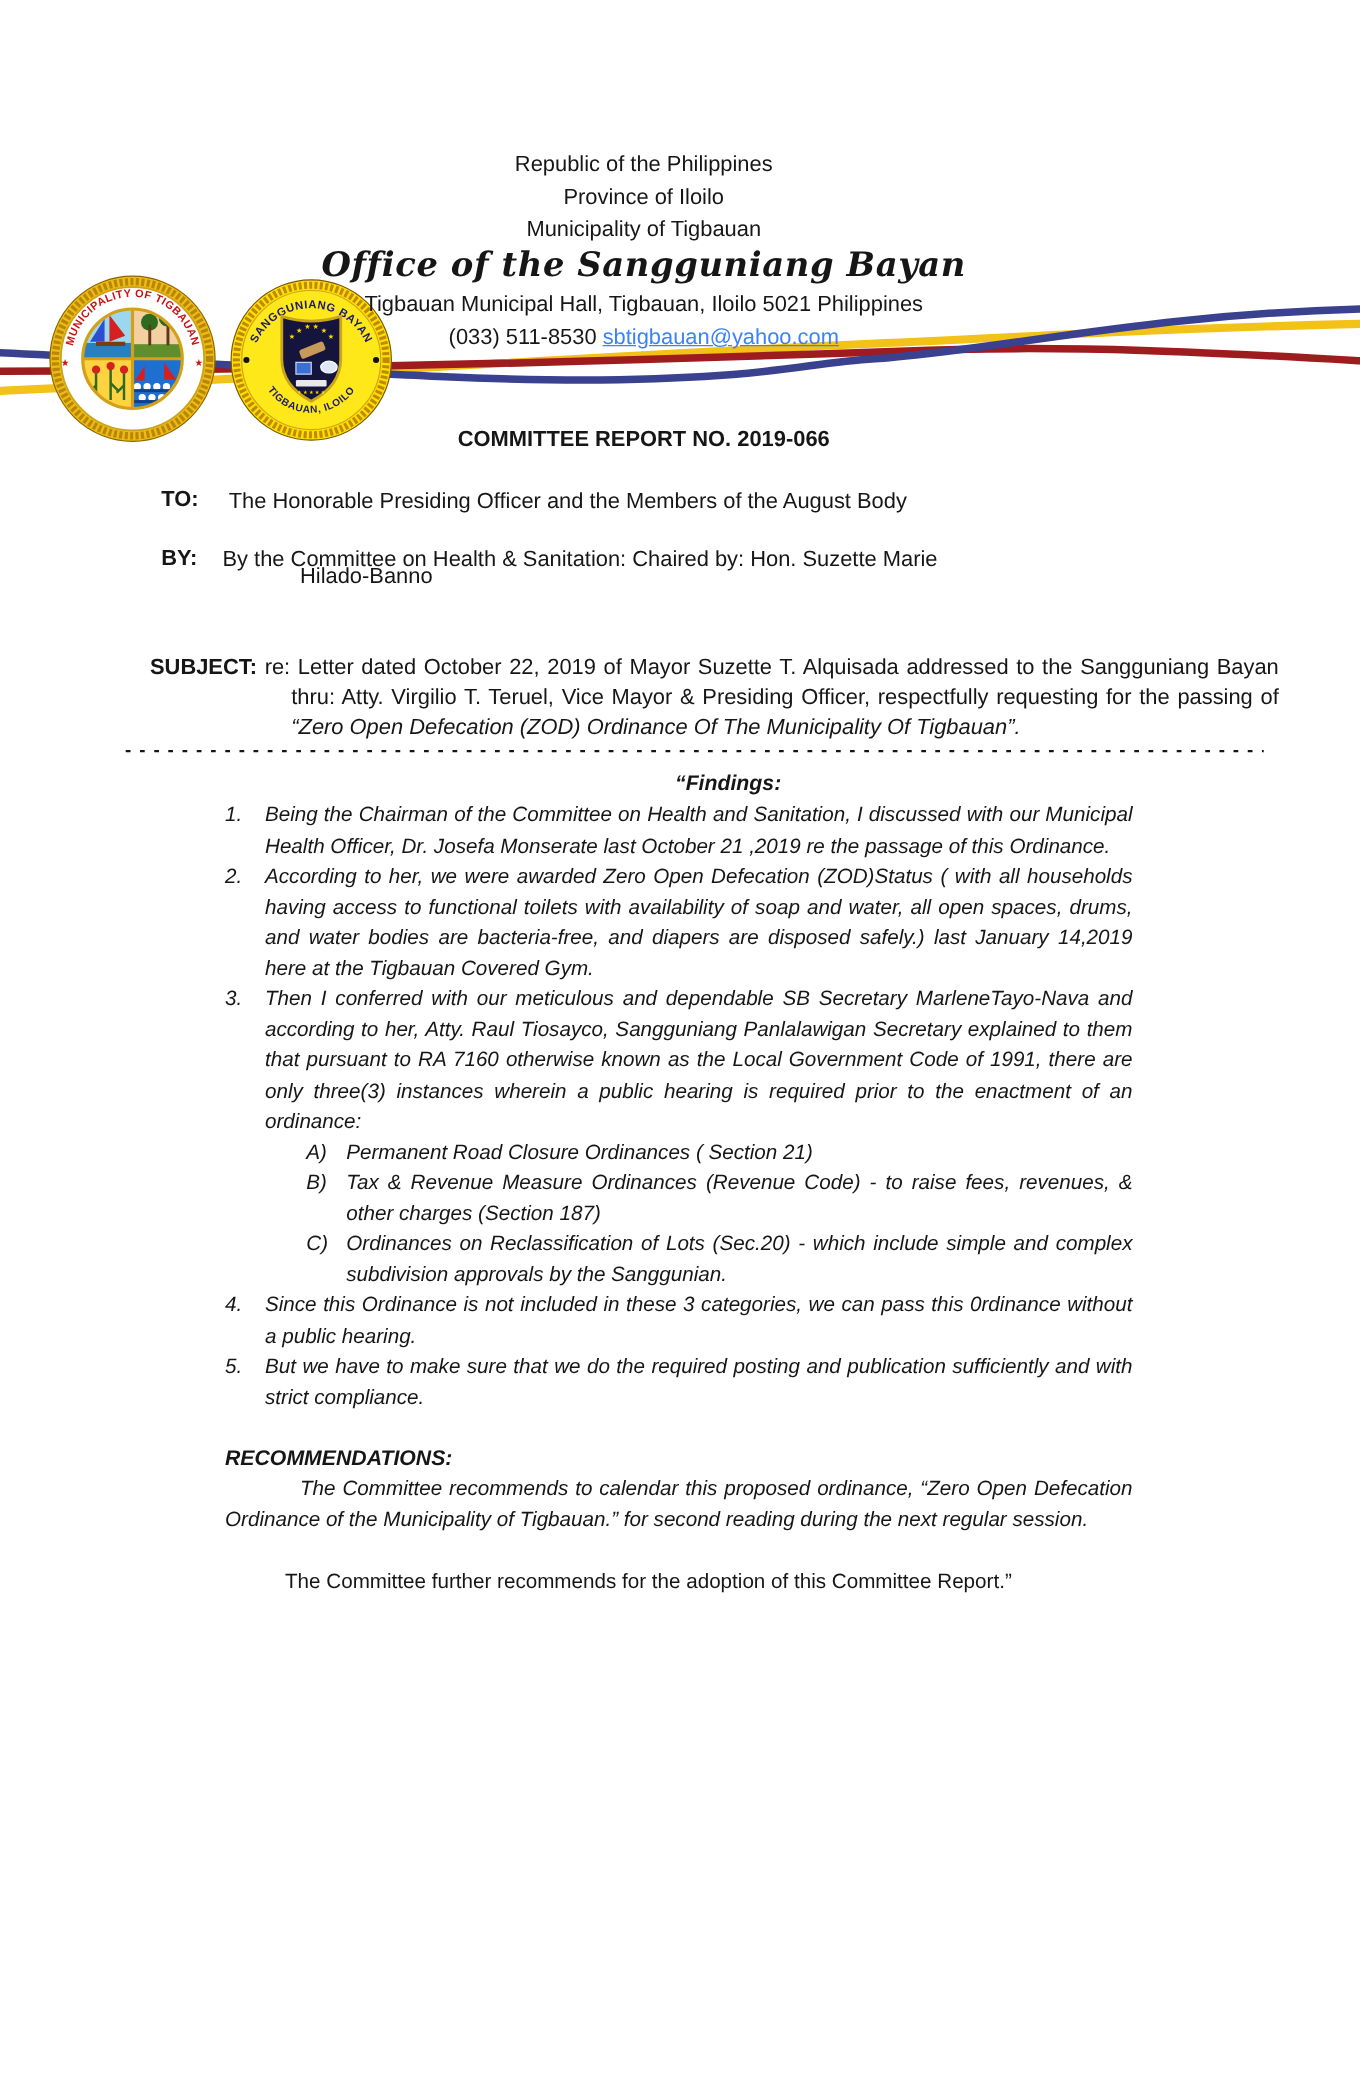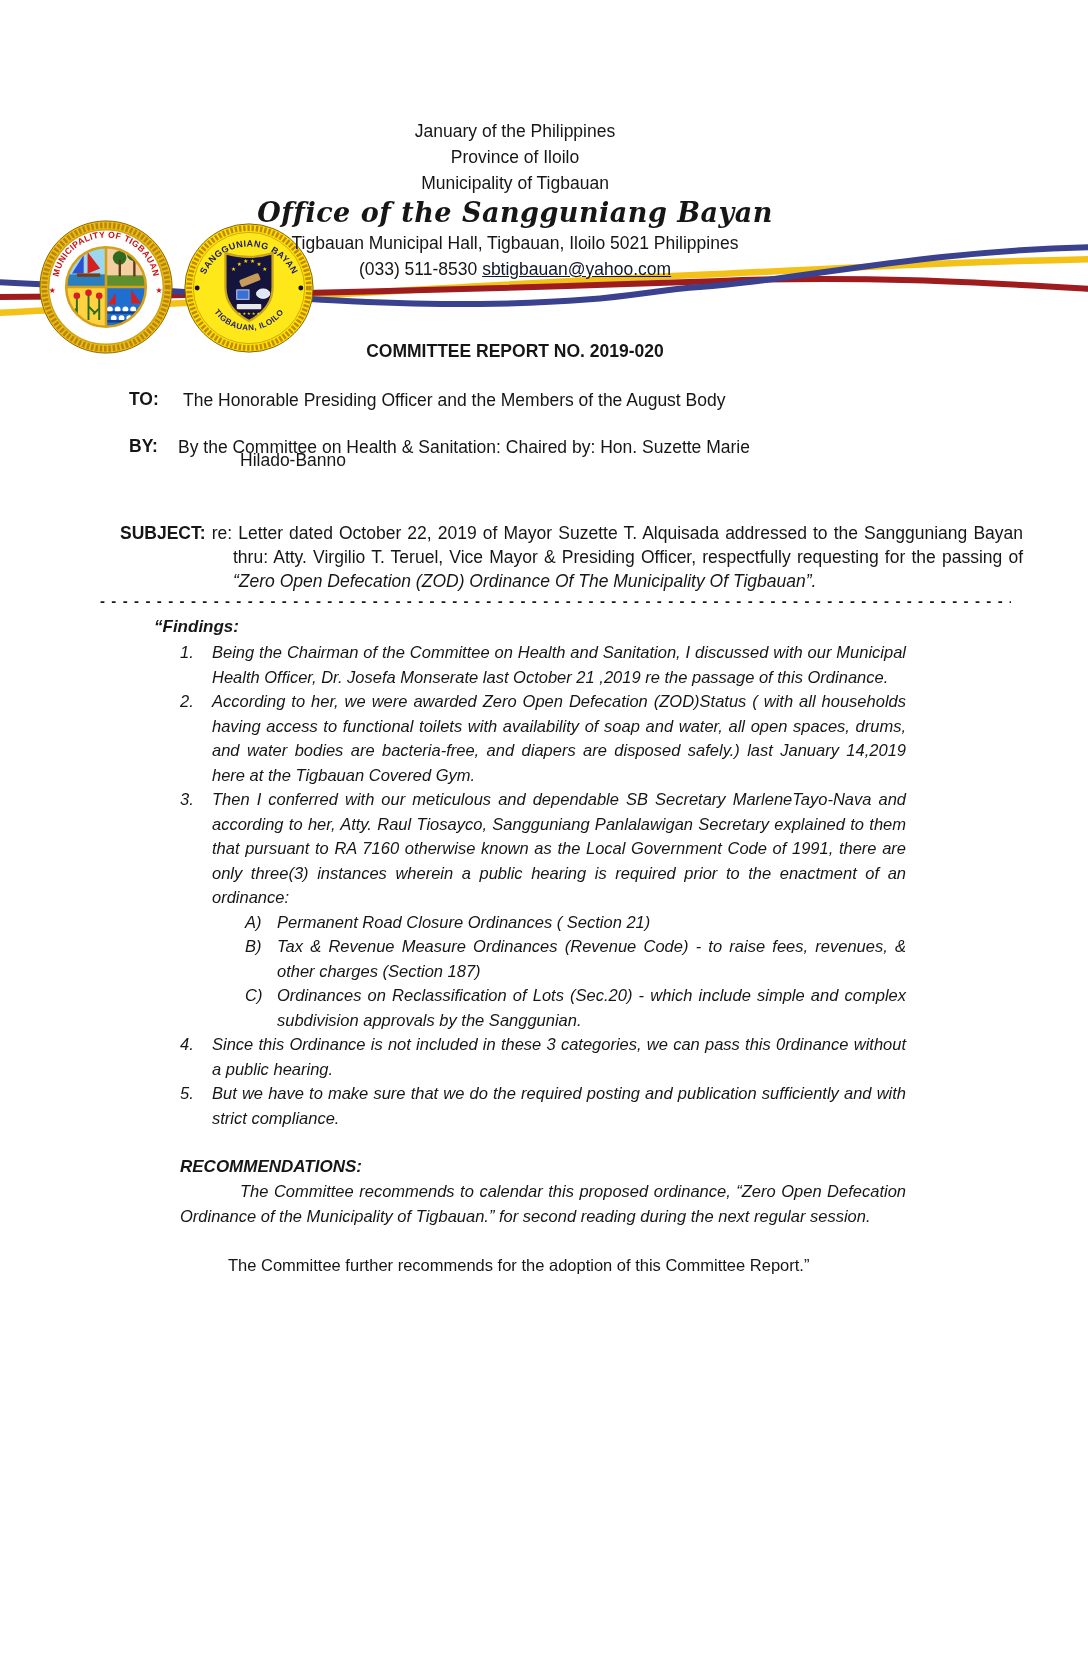--- a/index.html
+++ b/index.html
@@ -7,38 +7,38 @@
     position:relative;width:1088px;height:1664px;background:#fff;
     font-family:"Liberation Sans",sans-serif;color:#161616;overflow:hidden;
   }
   
   .hdr{position:absolute;left:0;top:118px;width:1030px;text-align:center;z-index:5;}
   .hdr .l{font-size:17.5px;line-height:26px;}
   .hdr .office{
     font-family:"DejaVu Serif",serif;font-style:italic;font-weight:bold;
     font-size:27px;line-height:34px;letter-spacing:.5px;
   }
-  .email{color:#0f172a;text-decoration:underline;cursor:pointer;}
+  .email{color:#3b82f6;text-decoration:underline;cursor:pointer;}
   
   .ribbons{position:absolute;left:0;top:225px;z-index:1;}
   .seal{position:absolute;z-index:3;}
   
   .title{position:absolute;left:0;top:341px;width:1030px;text-align:center;
     font-weight:bold;font-size:17.5px;}
   .lbl-abs{position:absolute;font-weight:bold;font-size:17.5px;}
   .txt-abs{position:absolute;font-size:17.5px;line-height:23px;}
   .subject{position:absolute;left:120px;top:503px;width:790px;font-size:17.5px;
     line-height:24px;text-align:justify;padding-left:113px;text-indent:-113px;}
   .subject .sl{font-weight:bold;}
   .subject i{font-style:italic;}
   
   .lower{position:absolute;left:100px;top:592px;width:911px;font-size:16.5px;z-index:5;}
   .divider{white-space:nowrap;overflow:hidden;width:911px;font-weight:bold;
     font-size:15px;letter-spacing:1.1px;line-height:18px;}
-  .findings-h{margin:7px 0 3px 54px;font-weight:bold;font-style:italic;font-size:17px;}
+  .findings-h{margin:7px 0 3px 54px;font-weight:bold;font-style:italic;font-size:17px;text-align:center;}
   .flist{margin-left:80px;width:726px;font-style:italic;line-height:24.5px;}
   .fi{display:flex;}
   .fi .num{width:32px;flex:none;}
   .fi .txt{flex:1;text-align:justify;}
   .sub{margin-left:65px;width:661px;}
   .rec-h{margin:27px 0 0 80px;font-weight:bold;font-style:italic;font-size:17px;}
   .rec-p{margin:2px 0 0 80px;width:726px;font-style:italic;text-align:justify;
     text-indent:60px;line-height:24.5px;}
   .adopt{margin:28px 0 0 128px;font-size:16.5px;}
   .submitted{margin:46px 0 0 21px;font-size:19px;}
@@ -153,31 +153,31 @@
         <text x="58" y="99">★</text>
           <text x="63" y="99">★</text>
           <text x="68" y="99">★</text>
         <text x="73" y="99">★</text>
           <text x="78" y="99">★</text>
       </g>
     </g>
   </svg>
 
   <div class="hdr">
-    <div class="l">January of the Philippines</div>
+    <div class="l">Republic of the Philippines</div>
     <div class="l">Province of Iloilo</div>
     <div class="l">Municipality of Tigbauan</div>
     <div class="office">Office of the Sangguniang Bayan</div>
     <div class="l">Tigbauan Municipal Hall, Tigbauan, Iloilo 5021 Philippines</div>
     <div class="l"><span>(033) 511-8530</span>
       <a class="email">sbtigbauan@yahoo.com</a>
     </div>
   </div>
 
-  <div class="title">COMMITTEE REPORT NO. 2019-020</div>
+  <div class="title">COMMITTEE REPORT NO. 2019-066</div>
 
   <div class="lbl-abs" style="left:129px;top:389px">TO:</div>
   <div class="txt-abs" style="left:183px;top:389px">The Honorable Presiding Officer and the Members of the August Body</div>
 
   <div class="lbl-abs" style="left:129px;top:436px">BY:</div>
   <div class="txt-abs" style="left:178px;top:436px">By the Committee on Health &amp; Sanitation: Chaired by: Hon. Suzette Marie</div>
   <div class="txt-abs" style="left:240px;top:449px">Hilado-Banno</div>
 
   <p class="subject"><span class="sl">SUBJECT:</span>
     <span>re: Letter dated October 22, 2019 of Mayor Suzette T. Alquisada addressed to the Sangguniang Bayan thru:  Atty. Virgilio T. Teruel,  Vice  Mayor  &amp; Presiding Officer,  respectfully  requesting for  the passing  of</span>

